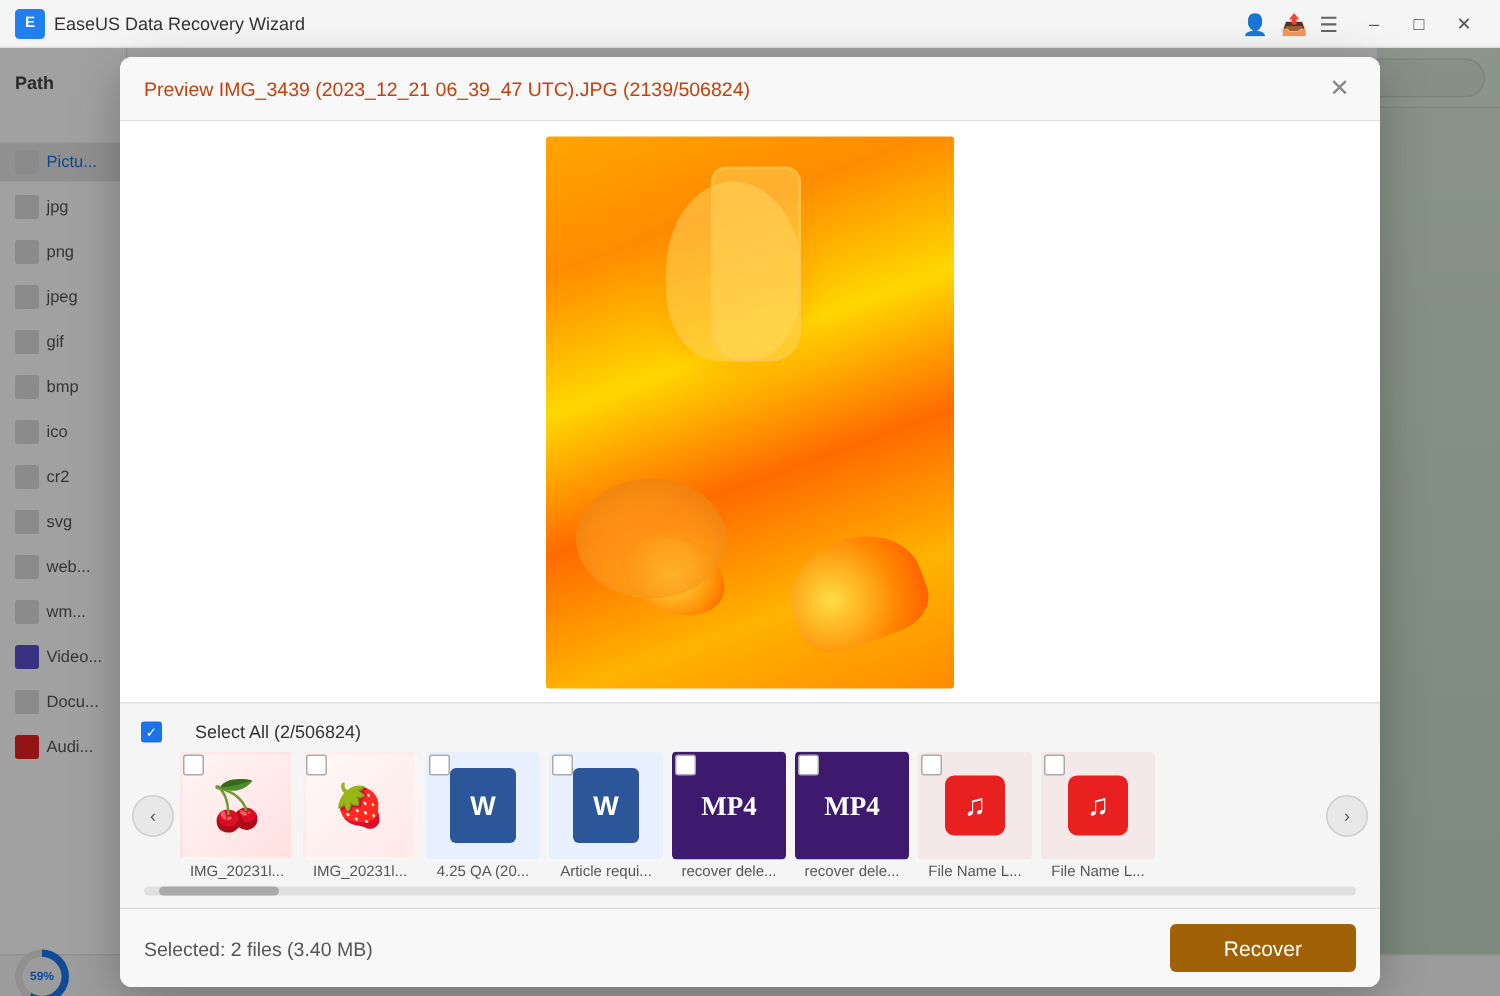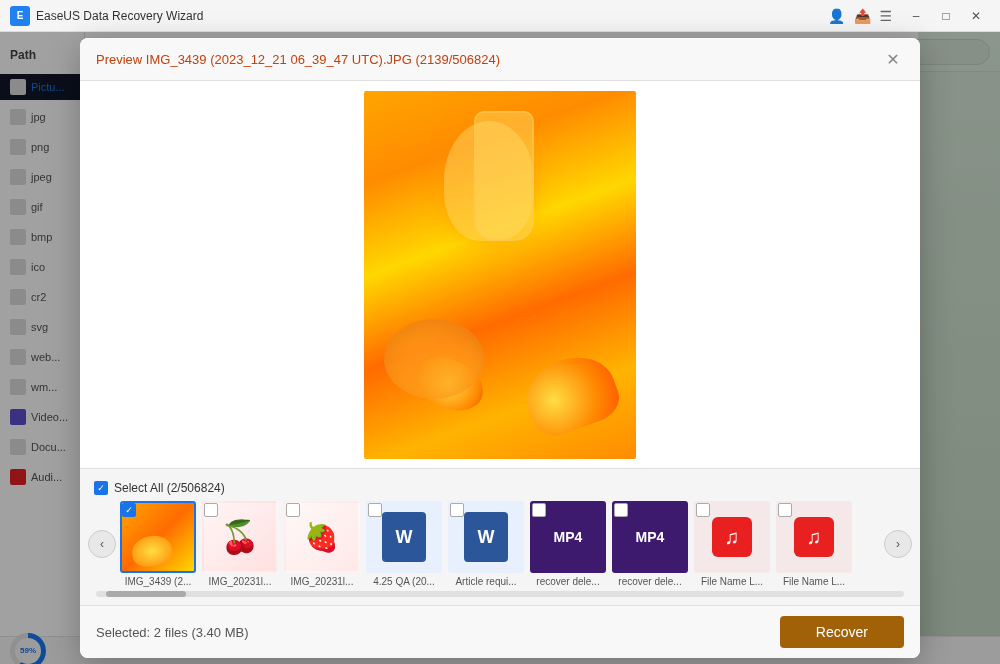--- a/index.html
+++ b/index.html
@@ -96,21 +96,21 @@
       display: flex;
       align-items: center;
       gap: 5px;
     }
     .sidebar-item .icon-box {
       width: 16px; height: 16px;
       background: #ddd;
       border-radius: 2px;
       flex-shrink: 0;
     }
-    .sidebar-item.active { background: #0f172a; color: #1a73e8; }
+    .sidebar-item.active { background: #e5e5e5; color: #1a73e8; margin-top: 21px; }
 
     
     .main-area {
       flex: 1;
       background: #fafafa;
       position: relative;
       overflow: hidden;
     }
 
     
@@ -268,21 +268,21 @@
     
     .thumbnails-bar {
       background: #f5f5f5;
       border-top: 1px solid #e0e0e0;
       padding: 8px 0;
     }
     .select-all-row {
       padding: 4px 14px 6px;
       display: flex;
       align-items: center;
-      gap: 6px;
+      gap: 22px;
       font-size: 12px;
       color: #333;
     }
     .select-all-checkbox {
       width: 14px; height: 14px;
       background: #1a73e8;
       border-radius: 2px;
       display: flex; align-items: center; justify-content: center;
     }
     .select-all-checkbox::after {
@@ -438,21 +438,21 @@
 
     
     .thumb-mp4 {
       width: 76px; height: 72px;
       background: #3d1a6e;
       border-radius: 3px;
       display: flex; flex-direction: column; align-items: center; justify-content: center;
       gap: 4px;
     }
     .mp4-label {
-      color: white; font-size: 14px; font-weight: bold;
+      color: white; font-size: 18px; font-weight: bold; font-family: Liberation Serif, serif;
     }
 
     
     .thumb-mp3 {
       width: 76px; height: 72px;
       background: #f5e8e8;
       border-radius: 3px;
       display: flex; flex-direction: column; align-items: center; justify-content: center;
       gap: 2px;
     }
@@ -659,27 +659,20 @@
         <div class="select-all-row">
           <div class="select-all-checkbox"></div>
           <span>Select All (2/506824)</span>
         </div>
 
         <div class="thumbnails-scroll">
           <button class="thumb-nav-btn">‹</button>
 
           <div class="thumbnails-list">
 
-            <div class="thumbnail-item">
-              <div class="thumb-wrapper">
-                <div class="thumb-checkbox checked"></div>
-                <div class="thumb-orange thumb-img selected"></div>
-              </div>
-              <span class="thumb-label">IMG_3439 (2...</span>
-            </div>
 
             <div class="thumbnail-item">
               <div class="thumb-wrapper">
                 <div class="thumb-checkbox"></div>
                 <div class="thumb-cherry thumb-img"></div>
               </div>
               <span class="thumb-label">IMG_20231l...</span>
             </div>
 
             <div class="thumbnail-item">

